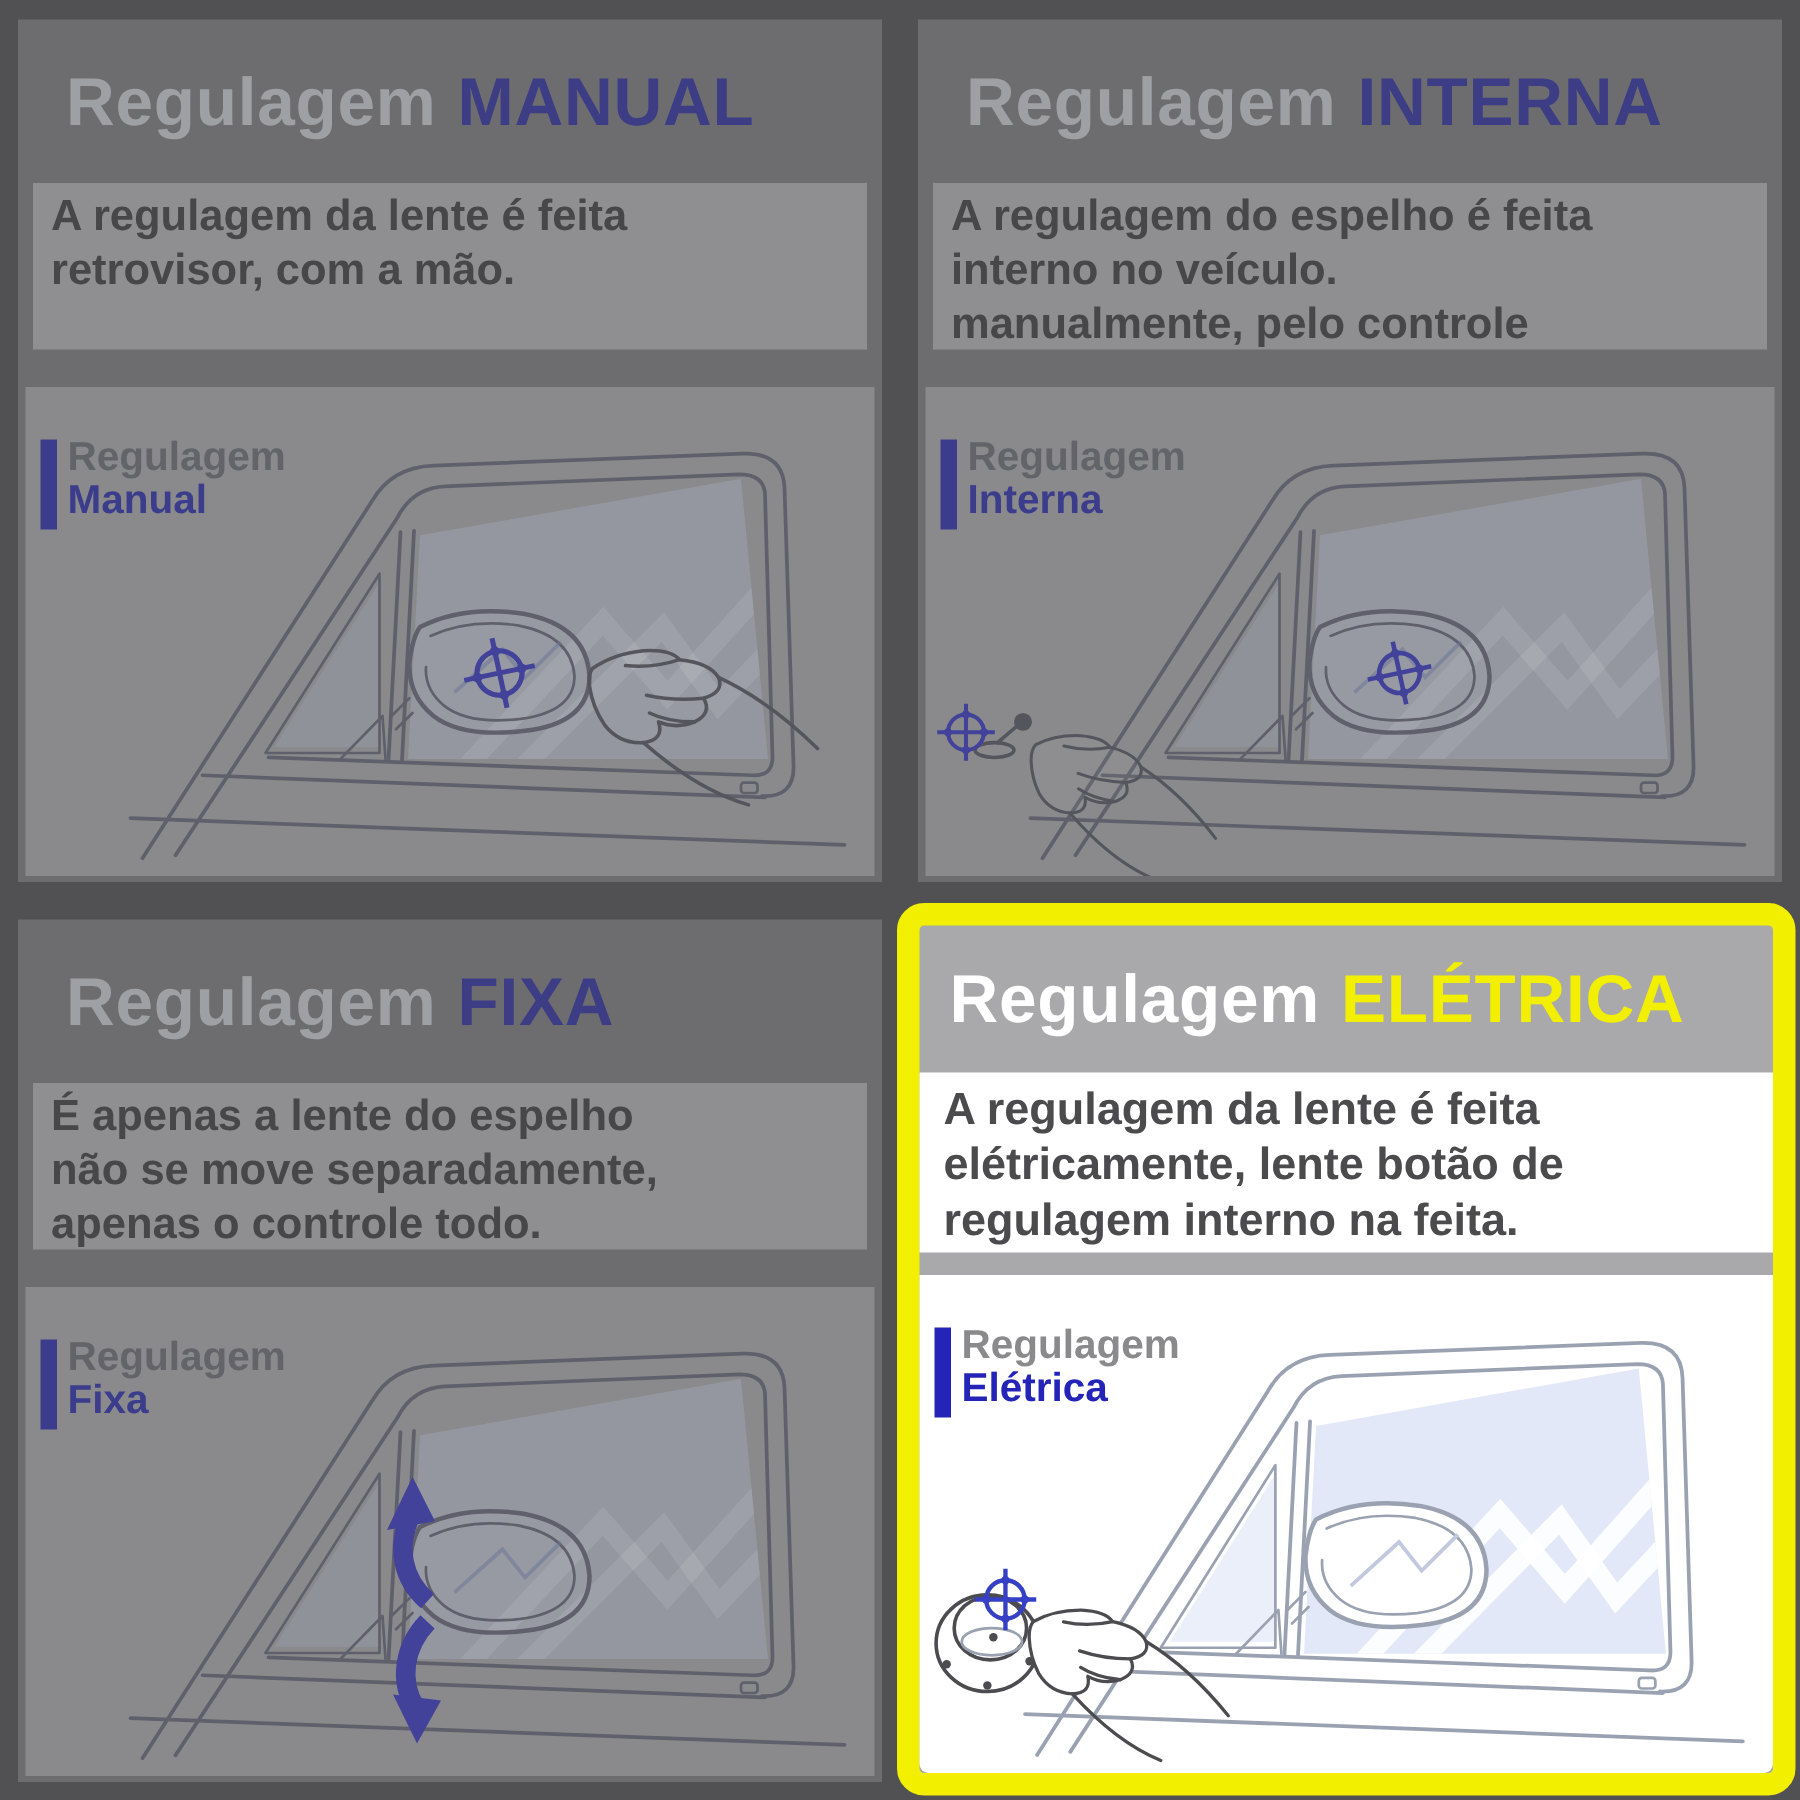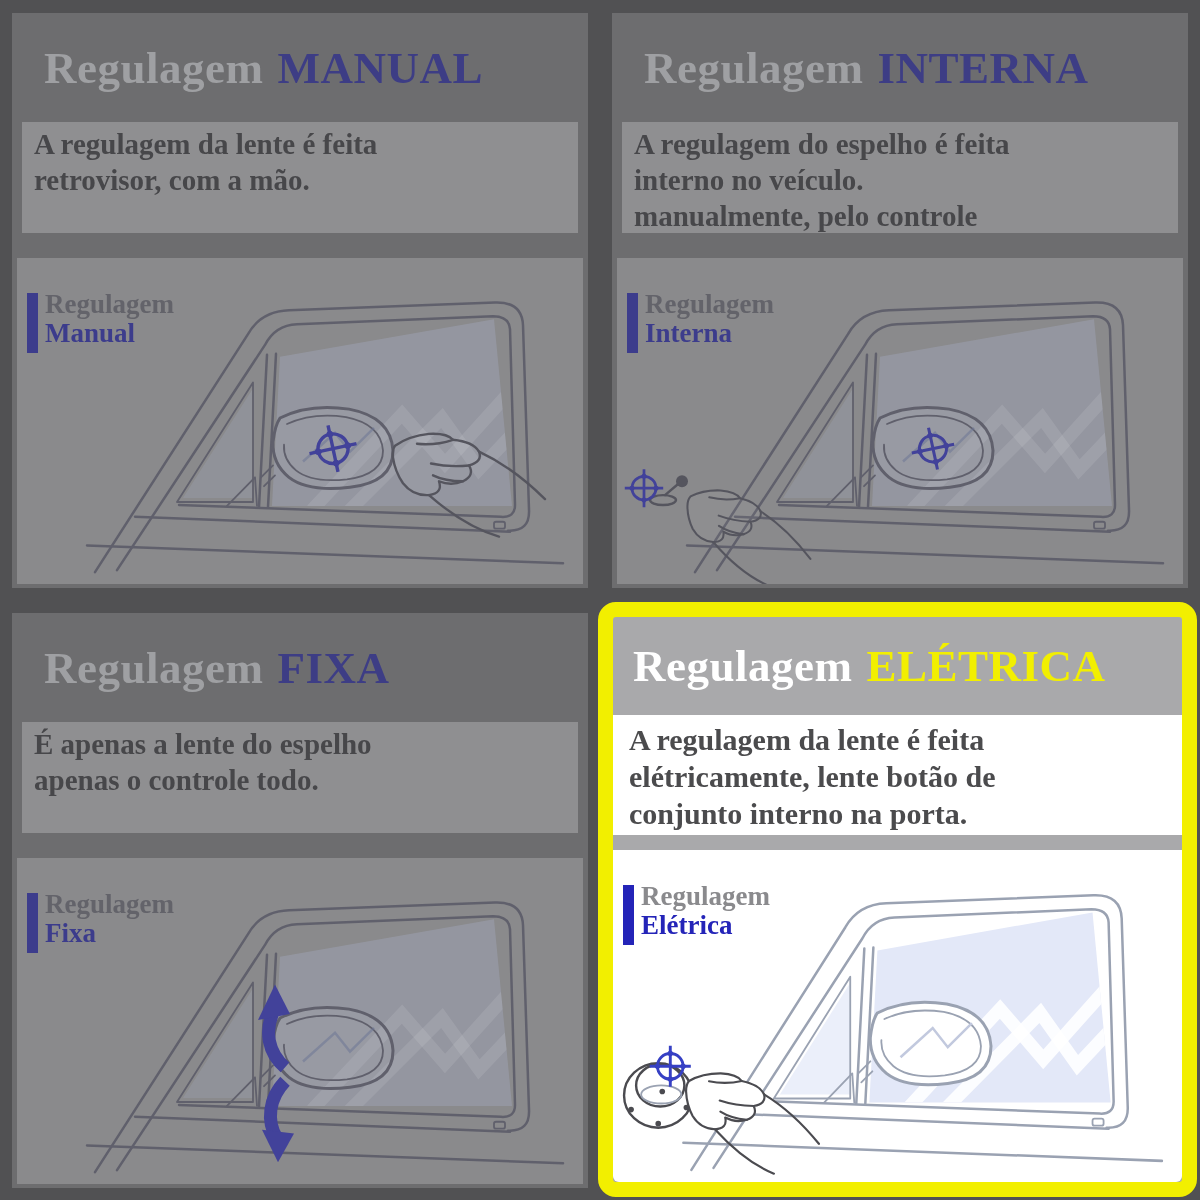--- a/index.html
+++ b/index.html
@@ -1,18 +1,18 @@
 <!DOCTYPE html>
 <html><head>
 <meta charset="utf-8">
 <style>
   html,body{margin:0;padding:0;background:#515153;}
   .stage{
     position:relative;width:1200px;height:1200px;background:#515153;
-    font-family:Liberation Serif, serif;overflow:hidden;
+    font-family:Liberation Sans, sans-serif;overflow:hidden;
     display:grid;grid-template-columns:600px 600px;grid-template-rows:600px 600px;
   }
   .cell{position:relative;}
   .panel{position:absolute;box-sizing:border-box;}
 
   
   .panel.dim{
     inset:13px 12px 12px 12px;background:#6d6d6f;
     --line:#60606c; --ink:#55555e; --glass:rgba(186,194,232,0.22);
     --streak:rgba(255,255,255,0.10); --mirrorfill:rgba(255,255,255,0.04);
@@ -189,20 +189,21 @@
   </div>
 
   <div class="cell">
     <section class="panel dim">
       <header class="hdr">
         <span class="t1">Regulagem</span>
         <span class="t2">FIXA</span>
       </header>
       <div class="para">
         <div>É apenas a lente do espelho</div>
+        <div>não se move separadamente,</div>
         <div>apenas o controle todo.</div>
       </div>
       <div class="illus">
         <svg class="scene" viewBox="0 0 566 330" preserveAspectRatio="none">
           <use href="#door"></use>
           <use href="#mirror"></use>
           <g>
             <path class="accstroke" d="M268,212 C251,197 247,175 257,154"></path>
             <polygon class="accfill" points="241,164 258,128 273,158"></polygon>
             <path class="accstroke" d="M268,226 C252,243 249,266 260,284"></path>
@@ -220,21 +221,21 @@
 
   <div class="cell">
     <section class="panel hot">
       <header class="hdr">
         <span class="t1">Regulagem</span>
         <span class="t2">ELÉTRICA</span>
       </header>
       <div class="para">
         <div>A regulagem da lente é feita</div>
         <div>elétricamente, lente botão de</div>
-        <div>conjunto interno na porta.</div>
+        <div>regulagem interno na feita.</div>
       </div>
       <div class="illus">
         <svg class="scene" viewBox="0 0 566 330" preserveAspectRatio="none">
           <use href="#door"></use>
           <use href="#mirror"></use>
           <g>
             <ellipse class="ink handfill" cx="45" cy="244" rx="34" ry="32"></ellipse>
             <ellipse class="ink handfill" cx="47" cy="234" rx="24" ry="21"></ellipse>
             <ellipse class="ln2" cx="48" cy="243" rx="20" ry="9"></ellipse>
             <circle class="inkfill" cx="18" cy="258" r="2.8"></circle>

